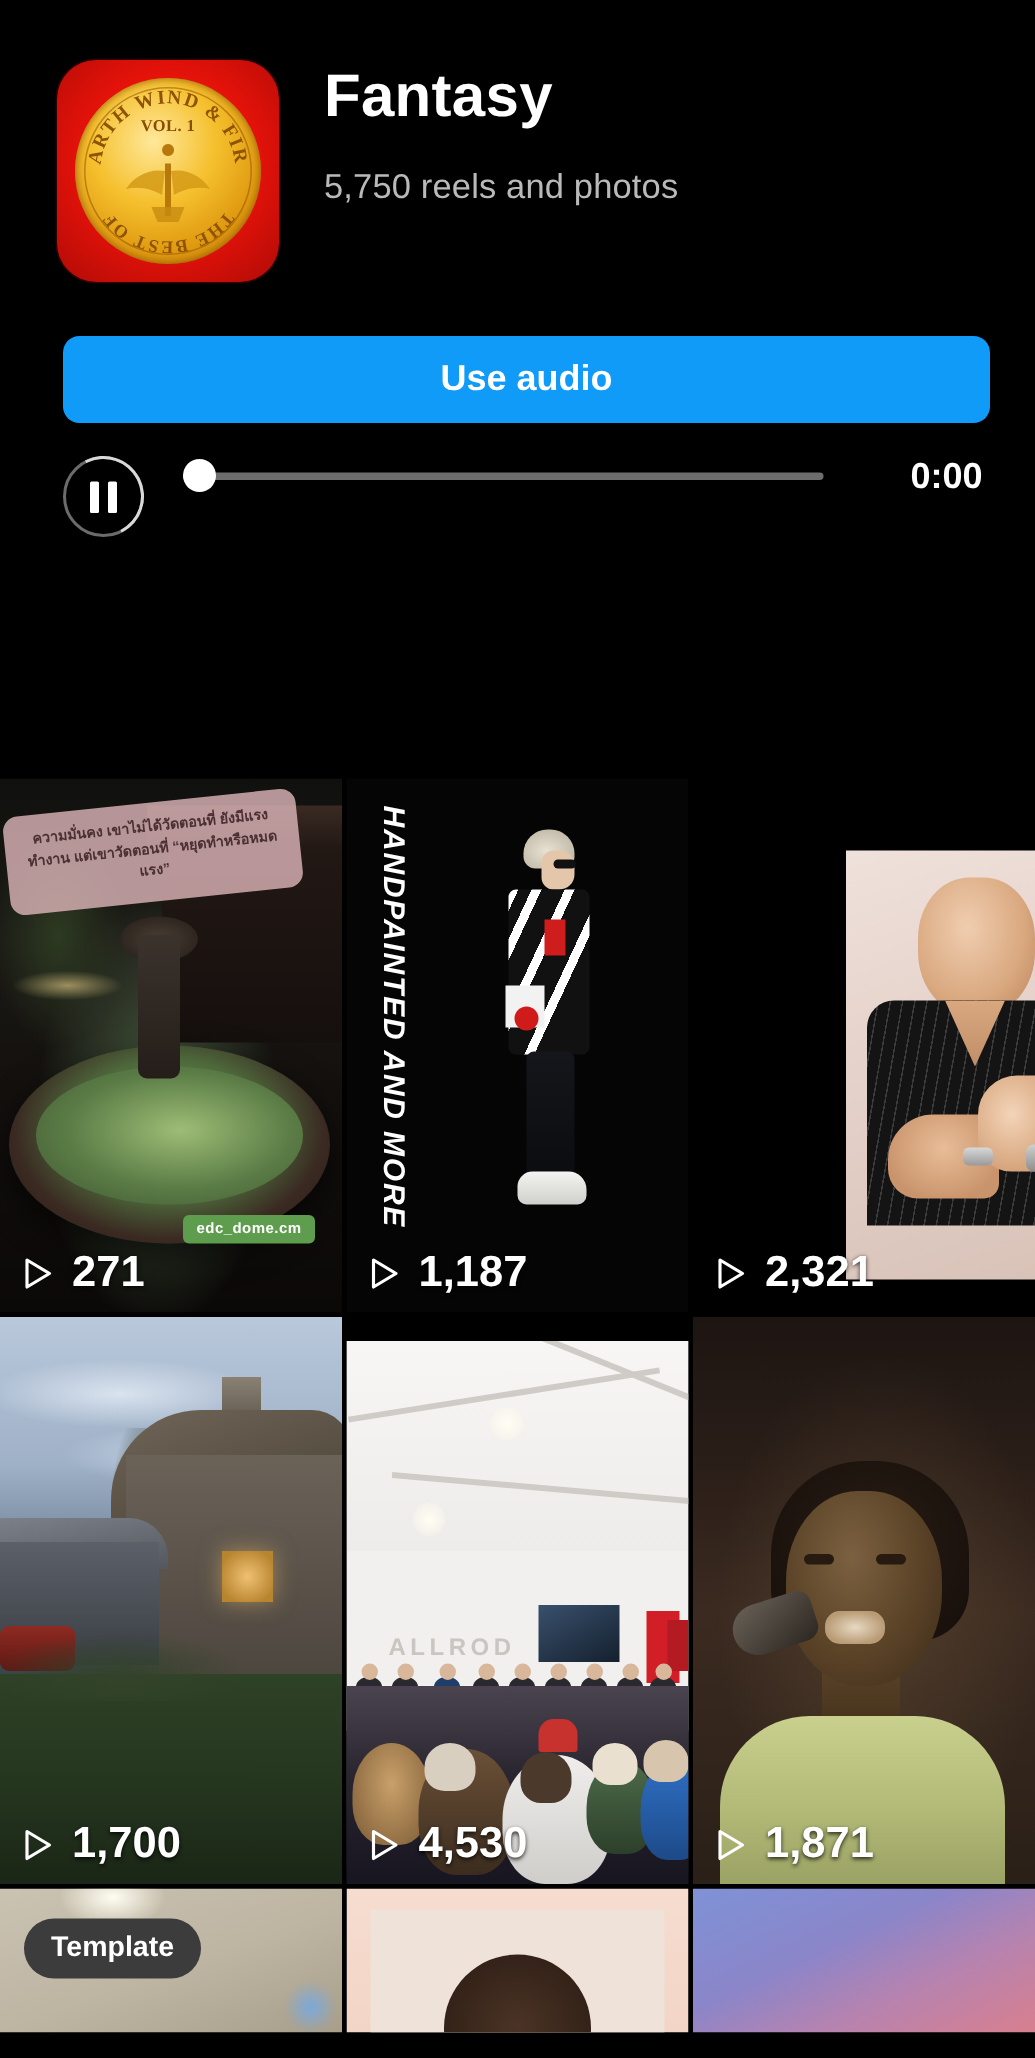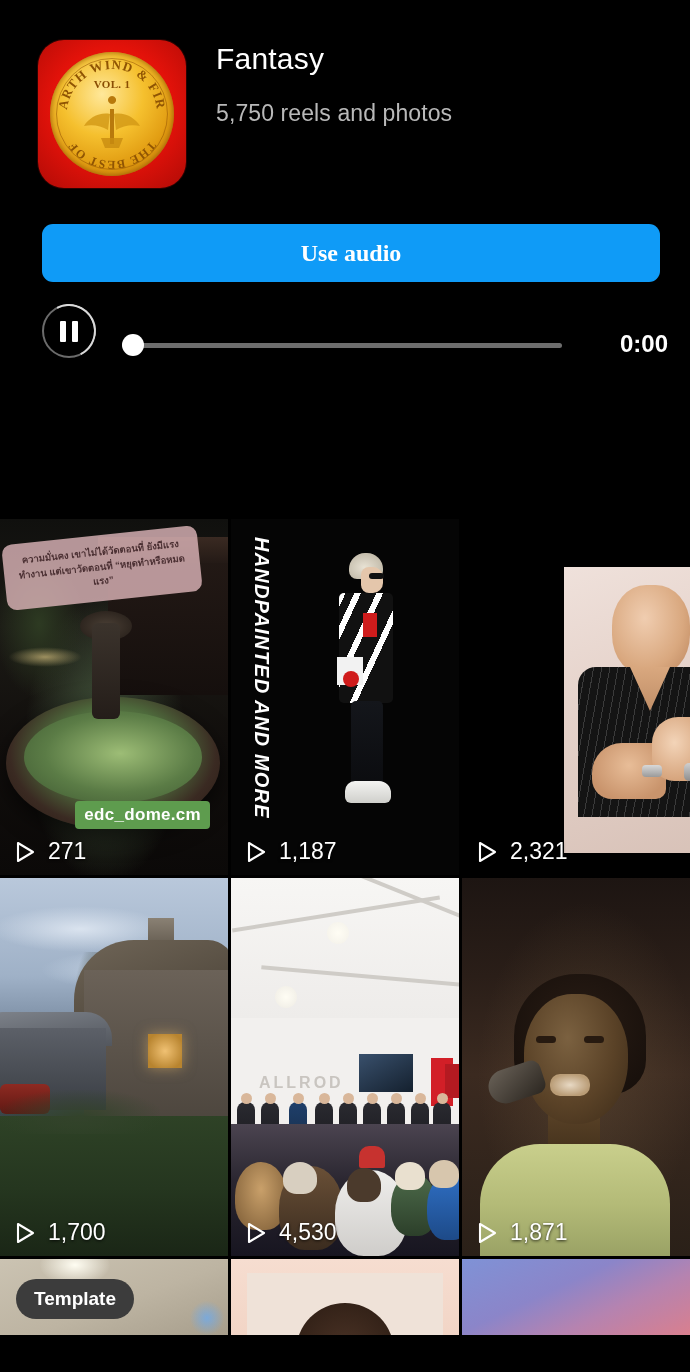--- a/index.html
+++ b/index.html
@@ -51,21 +51,21 @@
     position:absolute; left:50%; top:26px; transform:translateX(-50%);
     color:#8a4d03; font-size:11px; font-weight:700; letter-spacing:.3px;
     font-family:"Liberation Serif", serif; white-space:nowrap;
   }
   .coin-bird{
     position:absolute; left:50%; top:44px; transform:translateX(-50%);
     width:62px; height:56px;
   }
 
   .meta { padding-left: 30px; padding-top: 2px; }
-  .track-title { color:#fff; font-size:30px; font-weight:400; letter-spacing:.2px; }
+  .track-title { color:#fff; font-size:40px; font-weight:700; letter-spacing:.2px; }
   .artist-row { display:flex; align-items:center; margin-top: 26px; }
   .avatar {
     width: 40px; height:40px; border-radius:50%; flex:0 0 auto; position:relative; overflow:hidden;
     background: radial-gradient(circle at 50% 40%, #2b2118 0%, #0d0b0a 75%);
     border:1px solid #1d1a18;
   }
   .avatar .ph {
     position:absolute; left:50%; top:52%; transform:translate(-50%,-50%);
     width:26px; height:24px;
   }
@@ -74,25 +74,25 @@
   .reel-count { color:#b9b9b9; font-size:23px; margin-top: 24px; letter-spacing:.1px; }
 
   
   .use-audio {
     margin: 36px 30px 0 42px;
     height: 58px; border-radius: 11px;
     background: #0F9BF7;
     display:flex; align-items:center; justify-content:center;
     color:#fff; font-size:24px; font-weight:600; cursor:pointer;
     border: none; width: calc(100% - 72px);
-    font-family:Liberation Serif, serif;
-  }
-
-  
-  .player { display:flex; align-items:flex-end; padding: 22px 22px 0 42px; }
+    font-family:Liberation Sans, sans-serif;
+  }
+
+  
+  .player { display:flex; align-items:flex-start; padding: 22px 35px 0 42px; }
   .play-toggle {
     width:54px; height:54px; border-radius:50%; flex:0 0 auto; position:relative;
     display:flex; align-items:center; justify-content:center; cursor:pointer;
   }
   .ring { position:absolute; inset:0; border-radius:50%; border:2px solid #6b6b6b; }
   .ring-bright { position:absolute; inset:0; border-radius:50%;
     border:2px solid transparent; border-top-color:#d9d9d9; border-right-color:#d9d9d9;
     transform: rotate(18deg); }
   .pause-ico { display:flex; gap:6px; z-index:2; }
   .pause-ico i { display:block; width:6px; height:21px; background:#fff; border-radius:1px; }
@@ -103,26 +103,26 @@
 
   
   .grid {
     position:absolute; left:0; right:0; top: 519px; bottom:0;
     display:grid; grid-template-columns: repeat(3, 1fr); gap: 3px;
     align-content: start;
   }
   .cell { position:relative; overflow:hidden; background:#000; }
   .r1 { height: 356px; }
   .r2 { height: 378px; }
-  .r3 { height: 76px; }
+  .r3 { height: 96px; }
   .media { position:absolute; inset:0; overflow:hidden; }
 
   .views {
     position:absolute; left:14px; bottom:10px; display:flex; align-items:center; gap:12px;
-    color:#fff; font-size:23px; font-weight:400; z-index:6;
+    color:#fff; font-size:29px; font-weight:700; z-index:6;
     text-shadow: 0 1px 3px rgba(0,0,0,.8);
   }
   .play-tri { width:22px; height:24px; flex:0 0 auto; }
 
   
   .t1 { background:
       radial-gradient(ellipse at 46% 62%, rgba(120,160,110,.55) 0%, rgba(20,28,18,0) 46%),
       linear-gradient(180deg,#10100e 0%,#1b1a15 30%,#120f0d 62%,#0b0908 100%); }
   .t1 .tree { position:absolute; left:-6px; top:30px; width:90px; height:150px;
       background: radial-gradient(ellipse at 50% 50%, #2d3a22 0%, rgba(10,14,8,0) 70%); }
@@ -144,21 +144,21 @@
   .t1 .bldg-roof{ position:absolute; right:0; top:18px; width:130px; height:26px;
     background: linear-gradient(180deg,#3a2a22,#241a16); }
   .sticker {
     position:absolute; left:4px; top:16px; width:196px; padding:10px 8px 12px;
     background: rgba(222,182,186,.80); border-radius:10px;
     transform: rotate(-6deg); z-index:5;
     color:#4b3033; font-size:9.5px; line-height:1.55; text-align:center; font-weight:600;
   }
   .watermark {
     position:absolute; right:18px; bottom:46px; z-index:5;
-    background:#5e9c4e; color:#fff; font-size:17px; font-weight:700;
+    background:#5e9c4e; color:#fff; font-size:10px; font-weight:700;
     padding:4px 9px; border-radius:4px; letter-spacing:.3px;
   }
 
   
   .t2 { background:#050505; }
   .vert-text {
     position:absolute; left:20px; top:18px; z-index:4;
     color:#fff; font-size:20px; font-weight:800; font-style:italic;
     letter-spacing:1.2px; white-space:nowrap;
     transform-origin: left top; transform: rotate(90deg) translateY(-22px);
@@ -224,21 +224,21 @@
   .t4 .roof2 { position:absolute; left:-8px; top:134px; width:120px; height:34px;
     background: linear-gradient(170deg,#7d828a,#53575e); border-radius:10px 26px 0 0; }
   .t4 .car { position:absolute; left:0; top:206px; width:50px; height:30px;
     background: linear-gradient(180deg,#8e2a22,#5e1813); border-radius:6px; }
   .t4 .lawn { position:absolute; left:0; right:0; bottom:0; height:140px;
     background: linear-gradient(180deg,#2e4226 0%,#25361f 52%,#1a2616 100%); }
   .t4 .hedge { position:absolute; left:0; top:212px; width:160px; height:44px;
     background: radial-gradient(ellipse at 50% 60%, #33432b 0%, rgba(20,28,16,0) 75%); }
 
   
-  .t5 { background: linear-gradient(180deg,#f4f3f1 0%,#eceae7 40%,#dedbd7 60%,#2a2630 100%); }
+  .t5 { background: linear-gradient(180deg,#f4f3f1 0%,#eceae7 40%,#dedbd7 60%,#2a2630 100%); margin-top: 16px; }
   .t5 .ceiling { position:absolute; left:0; right:0; top:0; height:140px;
     background: linear-gradient(180deg,#f7f6f4,#eeecea); }
   .t5 .beam { position:absolute; background:#cfccc7; height:4px; }
   .t5 .lamp { position:absolute; width:22px; height:22px; border-radius:50%;
     background: radial-gradient(circle, #fffdf4 0%, rgba(255,250,225,.25) 70%, rgba(255,255,255,0) 100%); }
   .t5 .wall { position:absolute; left:0; right:0; top:140px; height:120px; background:#f2f0ee; }
   .t5 .logo { position:absolute; left:28px; top:196px; color:#c9c5c0; font-size:16px;
     font-weight:700; letter-spacing:3px; }
   .t5 .screen { position:absolute; right:46px; top:176px; width:54px; height:38px;
     background: linear-gradient(150deg,#39506c,#14202e); }

